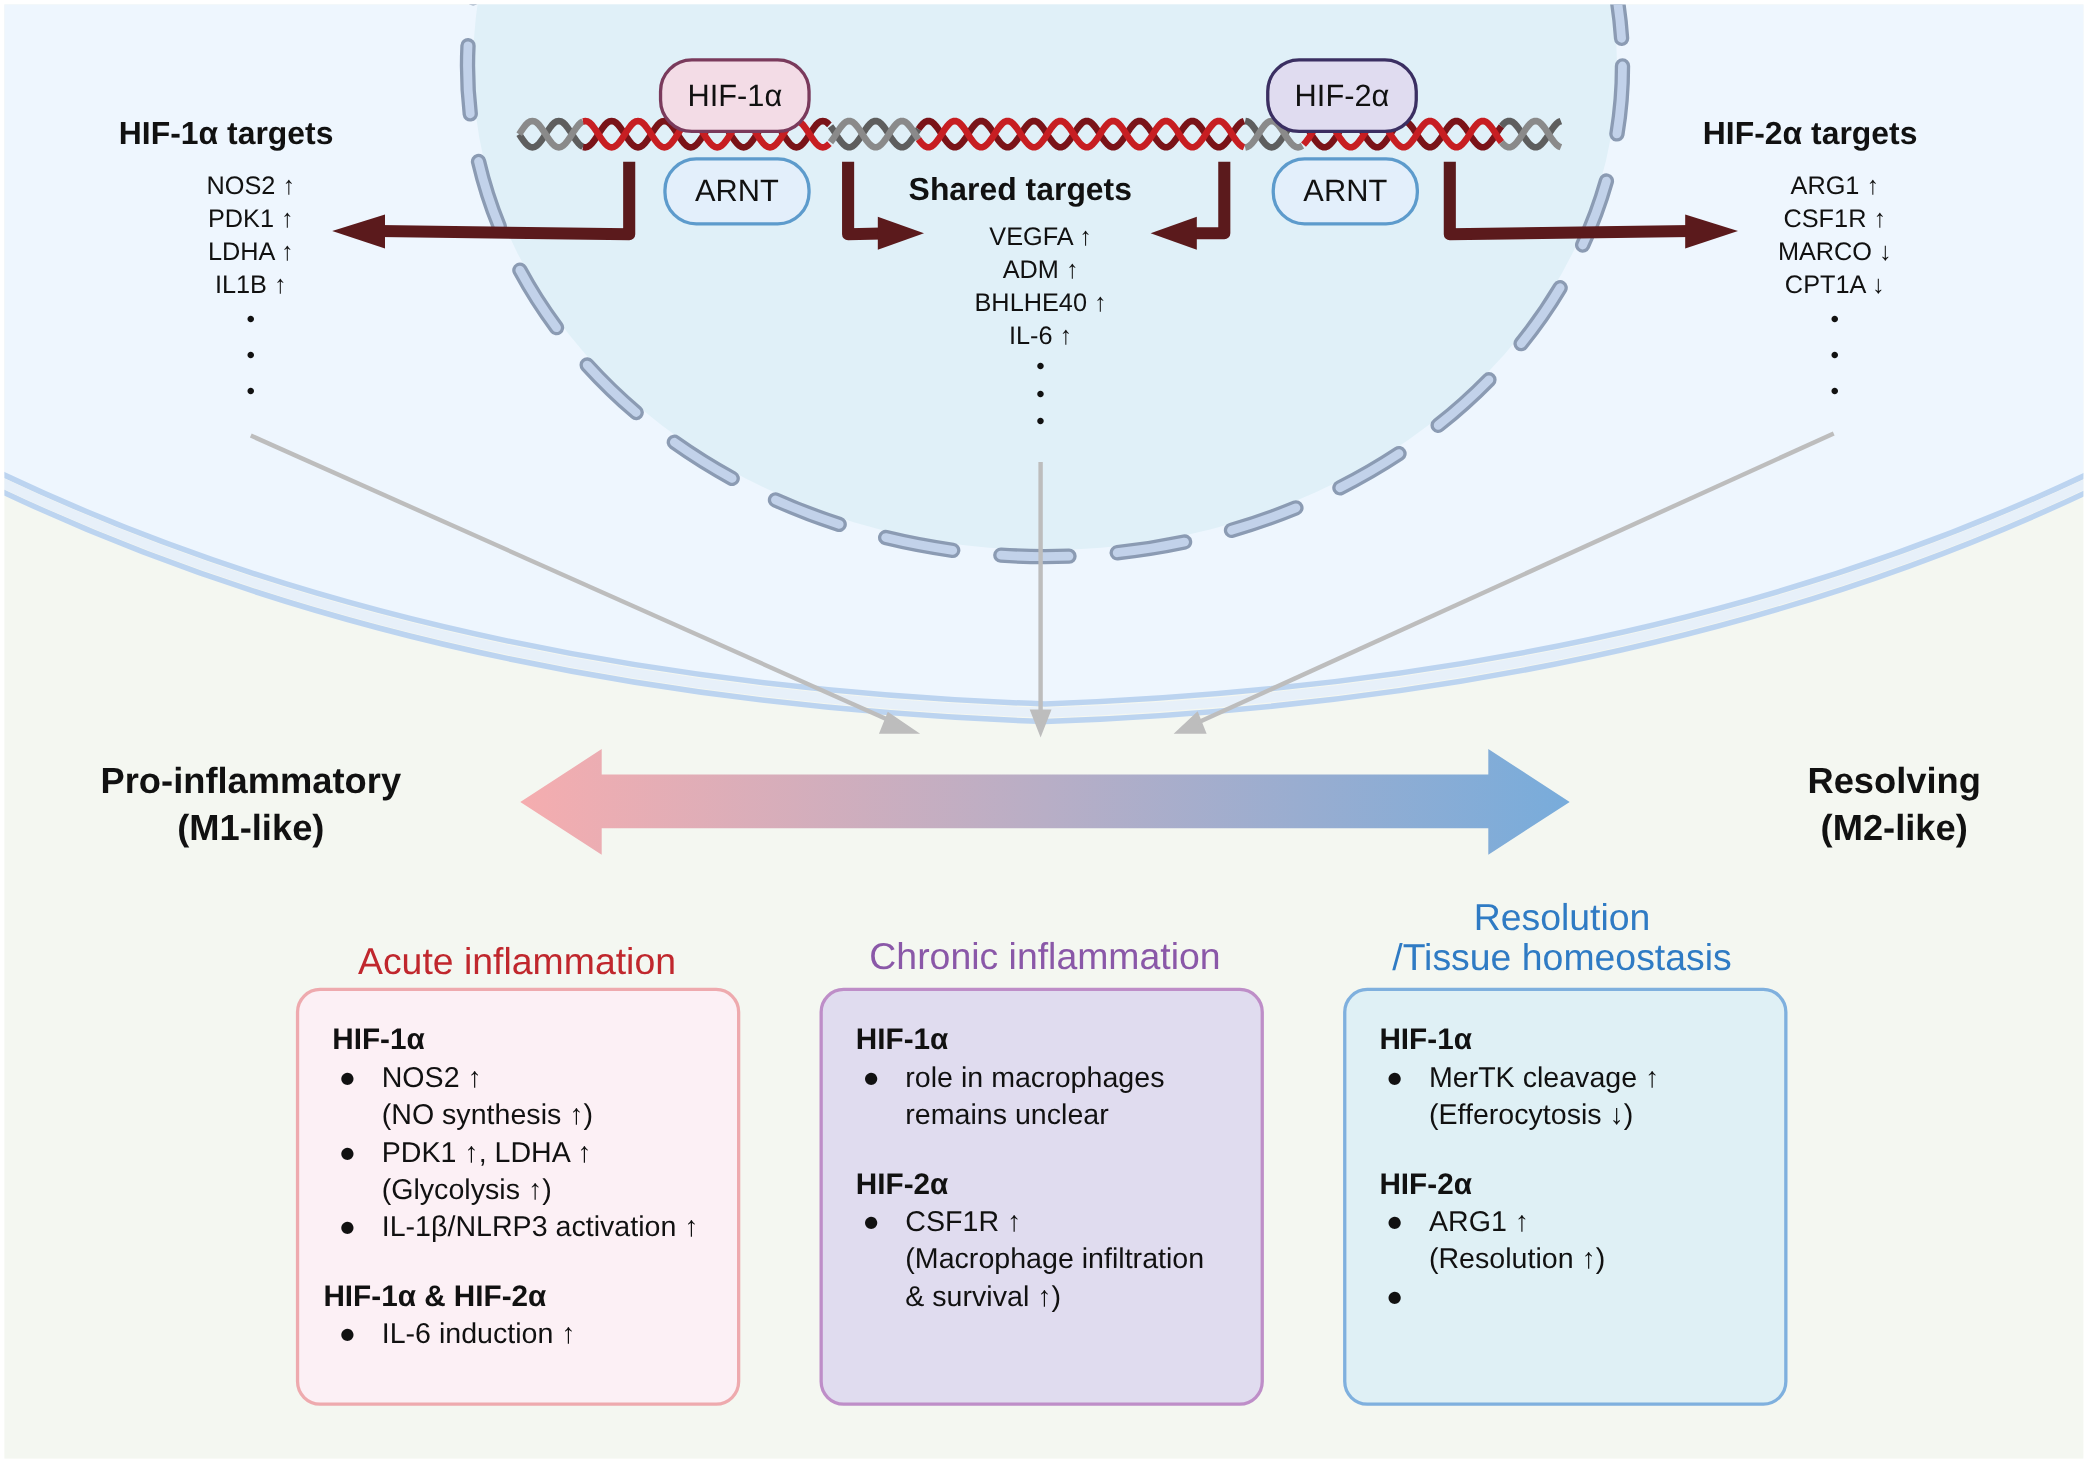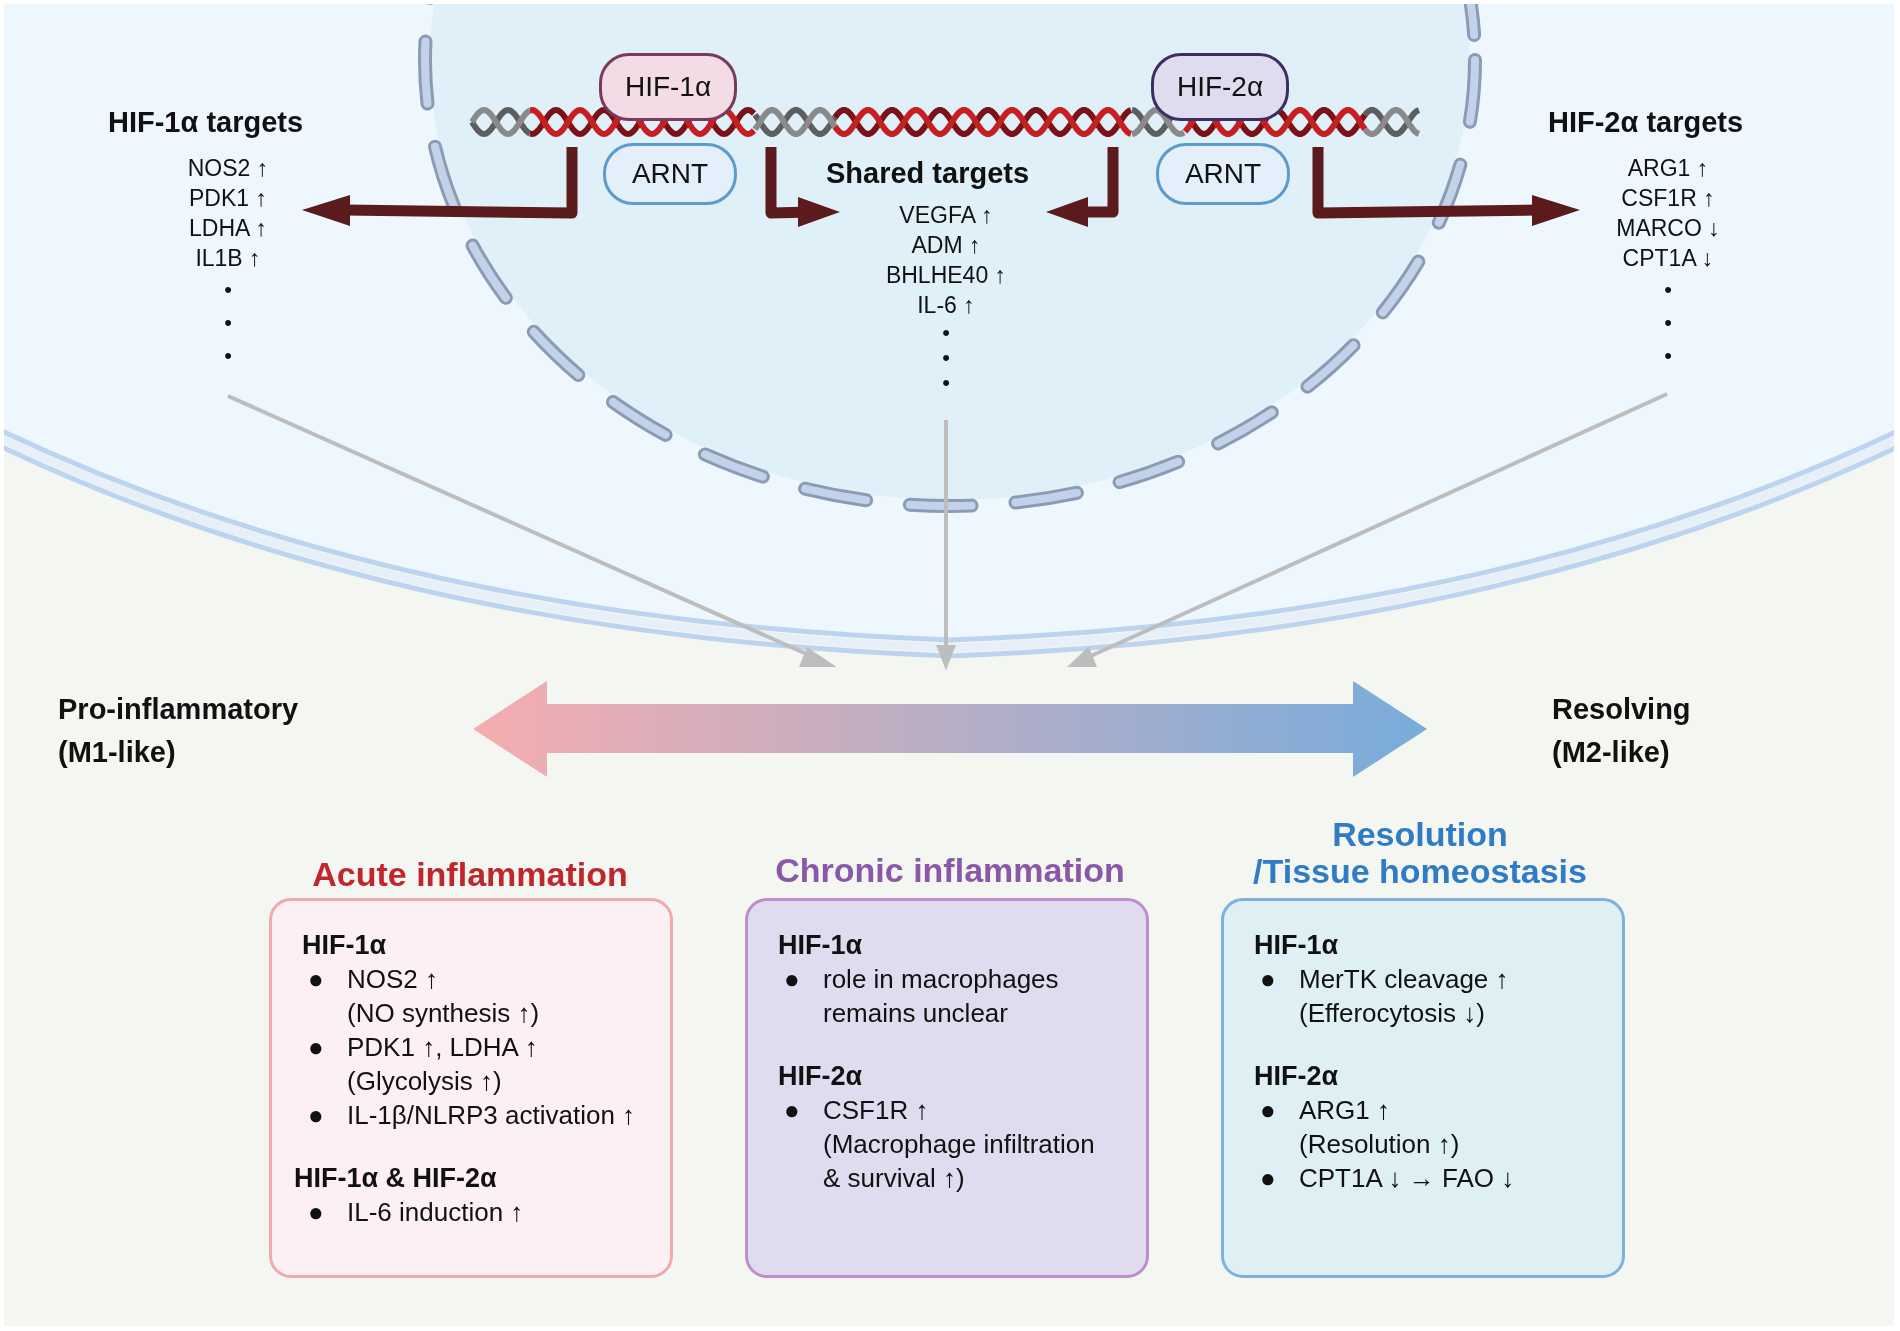--- a/index.html
+++ b/index.html
@@ -6,22 +6,22 @@
     body { width: 1900px; height: 1331px; position: relative; overflow: hidden;
       font-family: "Liberation Sans", sans-serif; color: #111; }
     #canvas { position: absolute; left: 0; top: 0; width: 1900px; height: 1182px; }
     .abs { position: absolute; }
     .txt { font-family: "Liberation Sans", sans-serif; }
     .target-title { font-weight: bold; font-size: 29px; white-space: nowrap; text-align: left; }
     .gene-list { font-size: 23px; line-height: 30px; text-align: center; white-space: nowrap; }
     .dots { font-size: 22px; line-height: 33px; text-align: center; }
     .pill { position: absolute; border-radius: 30px; display: flex; align-items: center; justify-content: center;
       font-size: 28px; box-sizing: border-box; }
-    .phen { font-weight: bold; font-size: 29px; line-height: 43px; text-align: left; white-space: nowrap; }
-    .state-title { font-weight: bold; font-size: 34px; line-height: 37px; text-align: center; white-space: nowrap; }
+    .phen { font-weight: bold; font-size: 33px; line-height: 43px; text-align: center; white-space: nowrap; }
+    .state-title { font-weight: normal; font-size: 34px; line-height: 37px; text-align: center; white-space: nowrap; }
     .card { position: absolute; border-radius: 22px; box-sizing: border-box; border: 3px solid; padding: 28px 0 0 30px; }
     .card .hdr { font-weight: bold; font-size: 27px; line-height: 33px; }
     .card ul { list-style: none; margin: 0; padding: 0; }
     .card li { position: relative; padding-left: 45px; font-size: 26px; line-height: 34px; }
     .card li .b { position: absolute; left: 6px; top: 0; }
     .card .gap { height: 30px; }
   </style>
 </head>
 <body>
 
@@ -228,17 +228,16 @@
       <div class="gap"></div>
       <div class="hdr">HIF-2α</div>
       <ul>
         <li>
           <span class="b">●</span>
           <div>ARG1 ↑</div>
           <div>(Resolution ↑)</div>
         </li>
         <li>
           <span class="b">●</span>
-          <div>CPT1A ↓ → FAO ↓</div>
         </li>
       </ul>
     </div>
 </div>
 
 </body></html>

